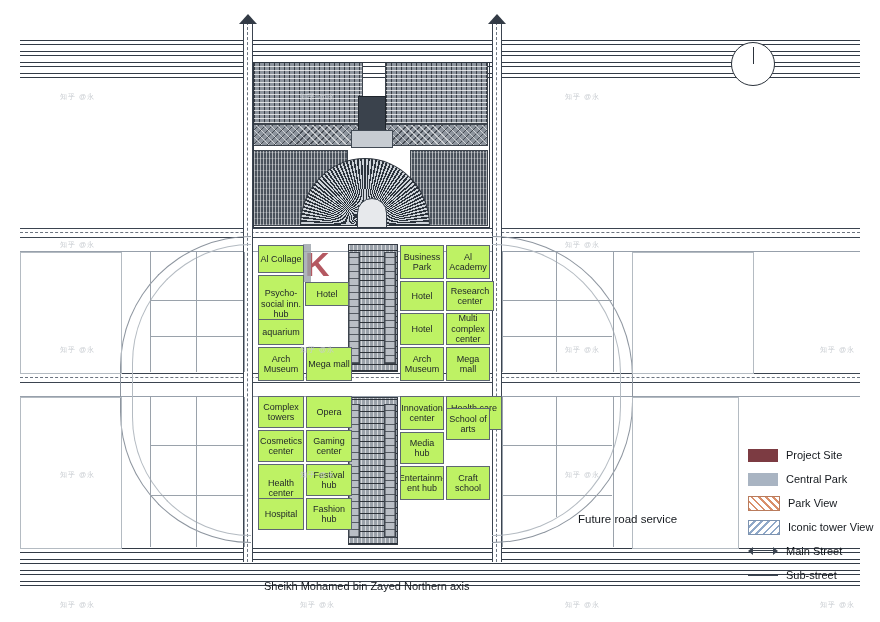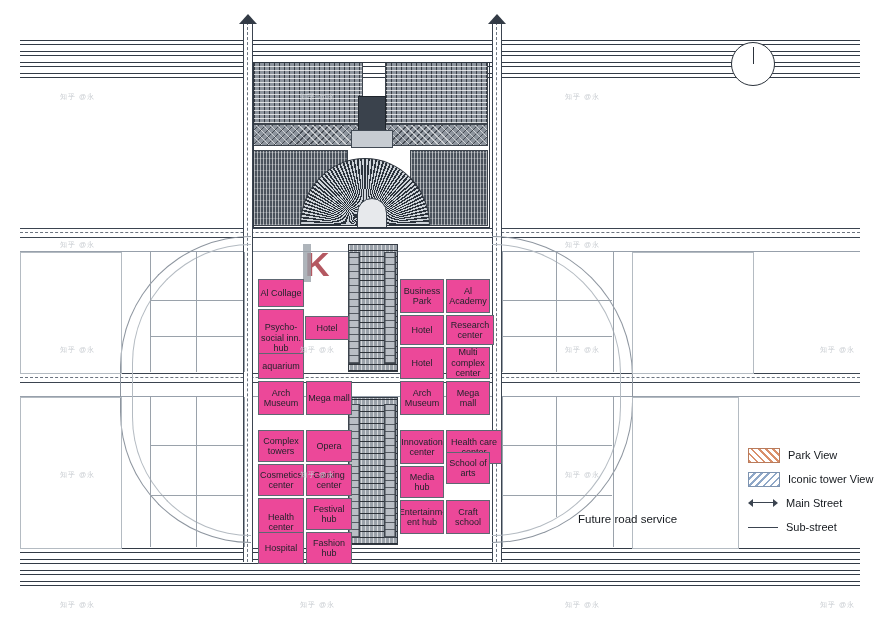--- a/index.html
+++ b/index.html
@@ -73,32 +73,31 @@
     height: 1px; background: #333b46;
   }
   .bigroad::after {
     content: "";
     position: absolute;
     left: 0; right: 0; bottom: 3px;
     height: 1px; background: #333b46;
   }
   .cell {
     border: 1px solid #5e6772;
-    background: #ec4899;
+    background: #bef264;
     display: flex;
     align-items: center;
     justify-content: center;
     text-align: center;
     font-size: 9px;
     color: #1d2228;
     line-height: 1.15;
     padding: 1px;
     box-sizing: border-box;
     overflow: hidden;
-    margin-top: 34px;
   }
 
   
   .texture {
     position: absolute;
     background-color: #8d949d;
     box-sizing: border-box;
     border: 1px solid #3d444d;
   }
   .tex-a {
@@ -352,32 +351,41 @@
   <div class="cell abs" style="left:258px; top:430px; width:46px; height:32px;">Cosmetics center</div>
   <div class="cell abs" style="left:306px; top:430px; width:46px; height:32px;">Gaming center</div>
   <div class="cell abs" style="left:258px; top:464px; width:46px; height:48px;">Health center</div>
   <div class="cell abs" style="left:306px; top:464px; width:46px; height:32px;">Festival hub</div>
   <div class="cell abs" style="left:258px; top:498px; width:46px; height:32px;">Hospital</div>
   <div class="cell abs" style="left:306px; top:498px; width:46px; height:32px;">Fashion hub</div>
 
   <div class="cell abs" style="left:400px; top:396px; width:44px; height:34px;">Innovation center</div>
   <div class="cell abs" style="left:446px; top:396px; width:56px; height:34px;">Health care center</div>
   <div class="cell abs" style="left:400px; top:432px; width:44px; height:32px;">Media hub</div>
-  <div class="cell abs" style="left:446px; top:418px; width:44px; height:32px;">School of arts</div>
+  <div class="cell abs" style="left:446px; top:408px; width:44px; height:32px;">School of arts</div>
   <div class="cell abs" style="left:400px; top:466px; width:44px; height:34px;">Entertainm-ent hub</div>
   <div class="cell abs" style="left:446px; top:466px; width:44px; height:34px;">Craft school</div>
 
   <div class="future-label" style="left:578px; top:513px;">Future road service</div>
 
+  <div class="axis-label" style="left:264px; top:580px;">Sheikh Mohamed bin Zayed Northern axis</div>
 
   <div class="compass">
     <div class="needle"></div>
   </div>
 
   <div class="legend">
+    <div class="legend-row">
+      <span class="swatch" style="background:#7c3b42;"></span>
+      <span>Project Site</span>
+    </div>
+    <div class="legend-row">
+      <span class="swatch" style="background:#a9b4c2;"></span>
+      <span>Central Park</span>
+    </div>
     <div class="legend-row">
       <span class="swatch hatch-park"></span>
       <span>Park View</span>
     </div>
     <div class="legend-row">
       <span class="swatch hatch-tower"></span>
       <span>Iconic tower View</span>
     </div>
     <div class="legend-row">
       <span class="swatch-dashline">

